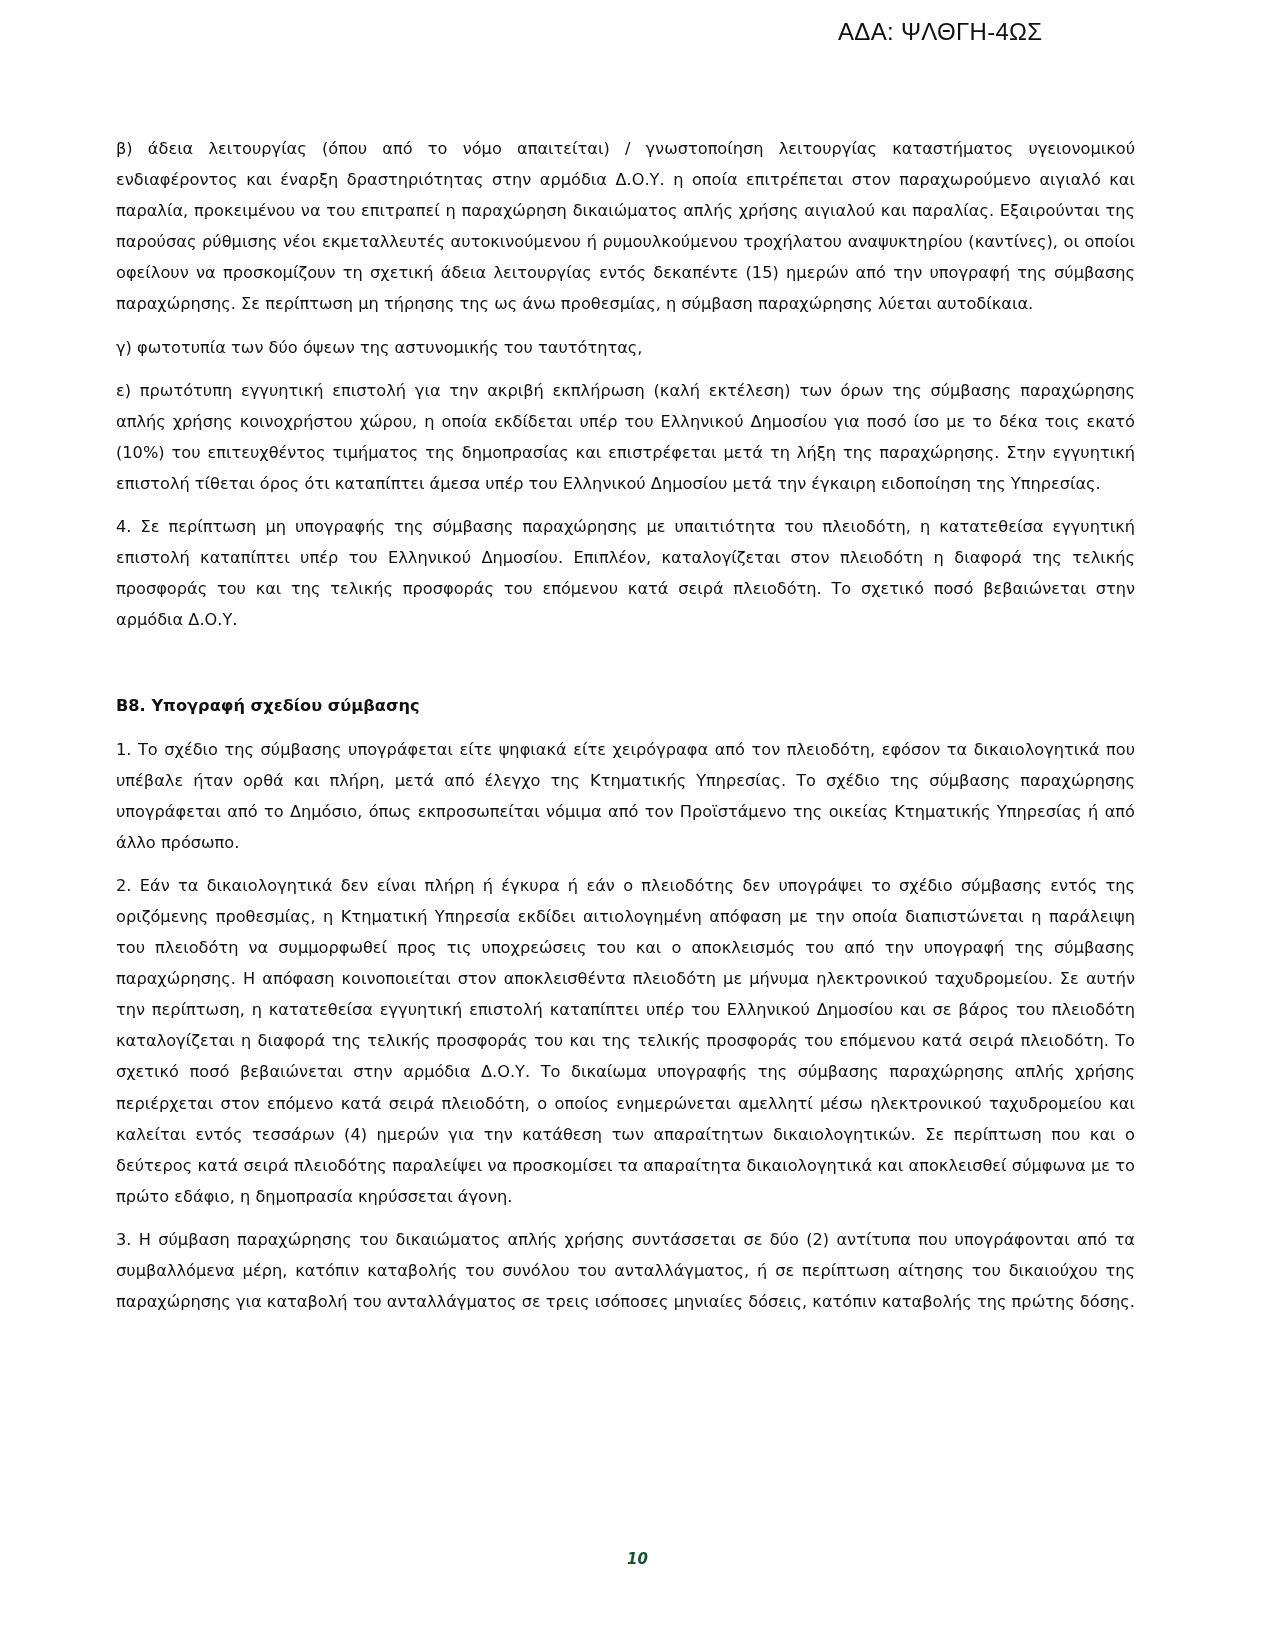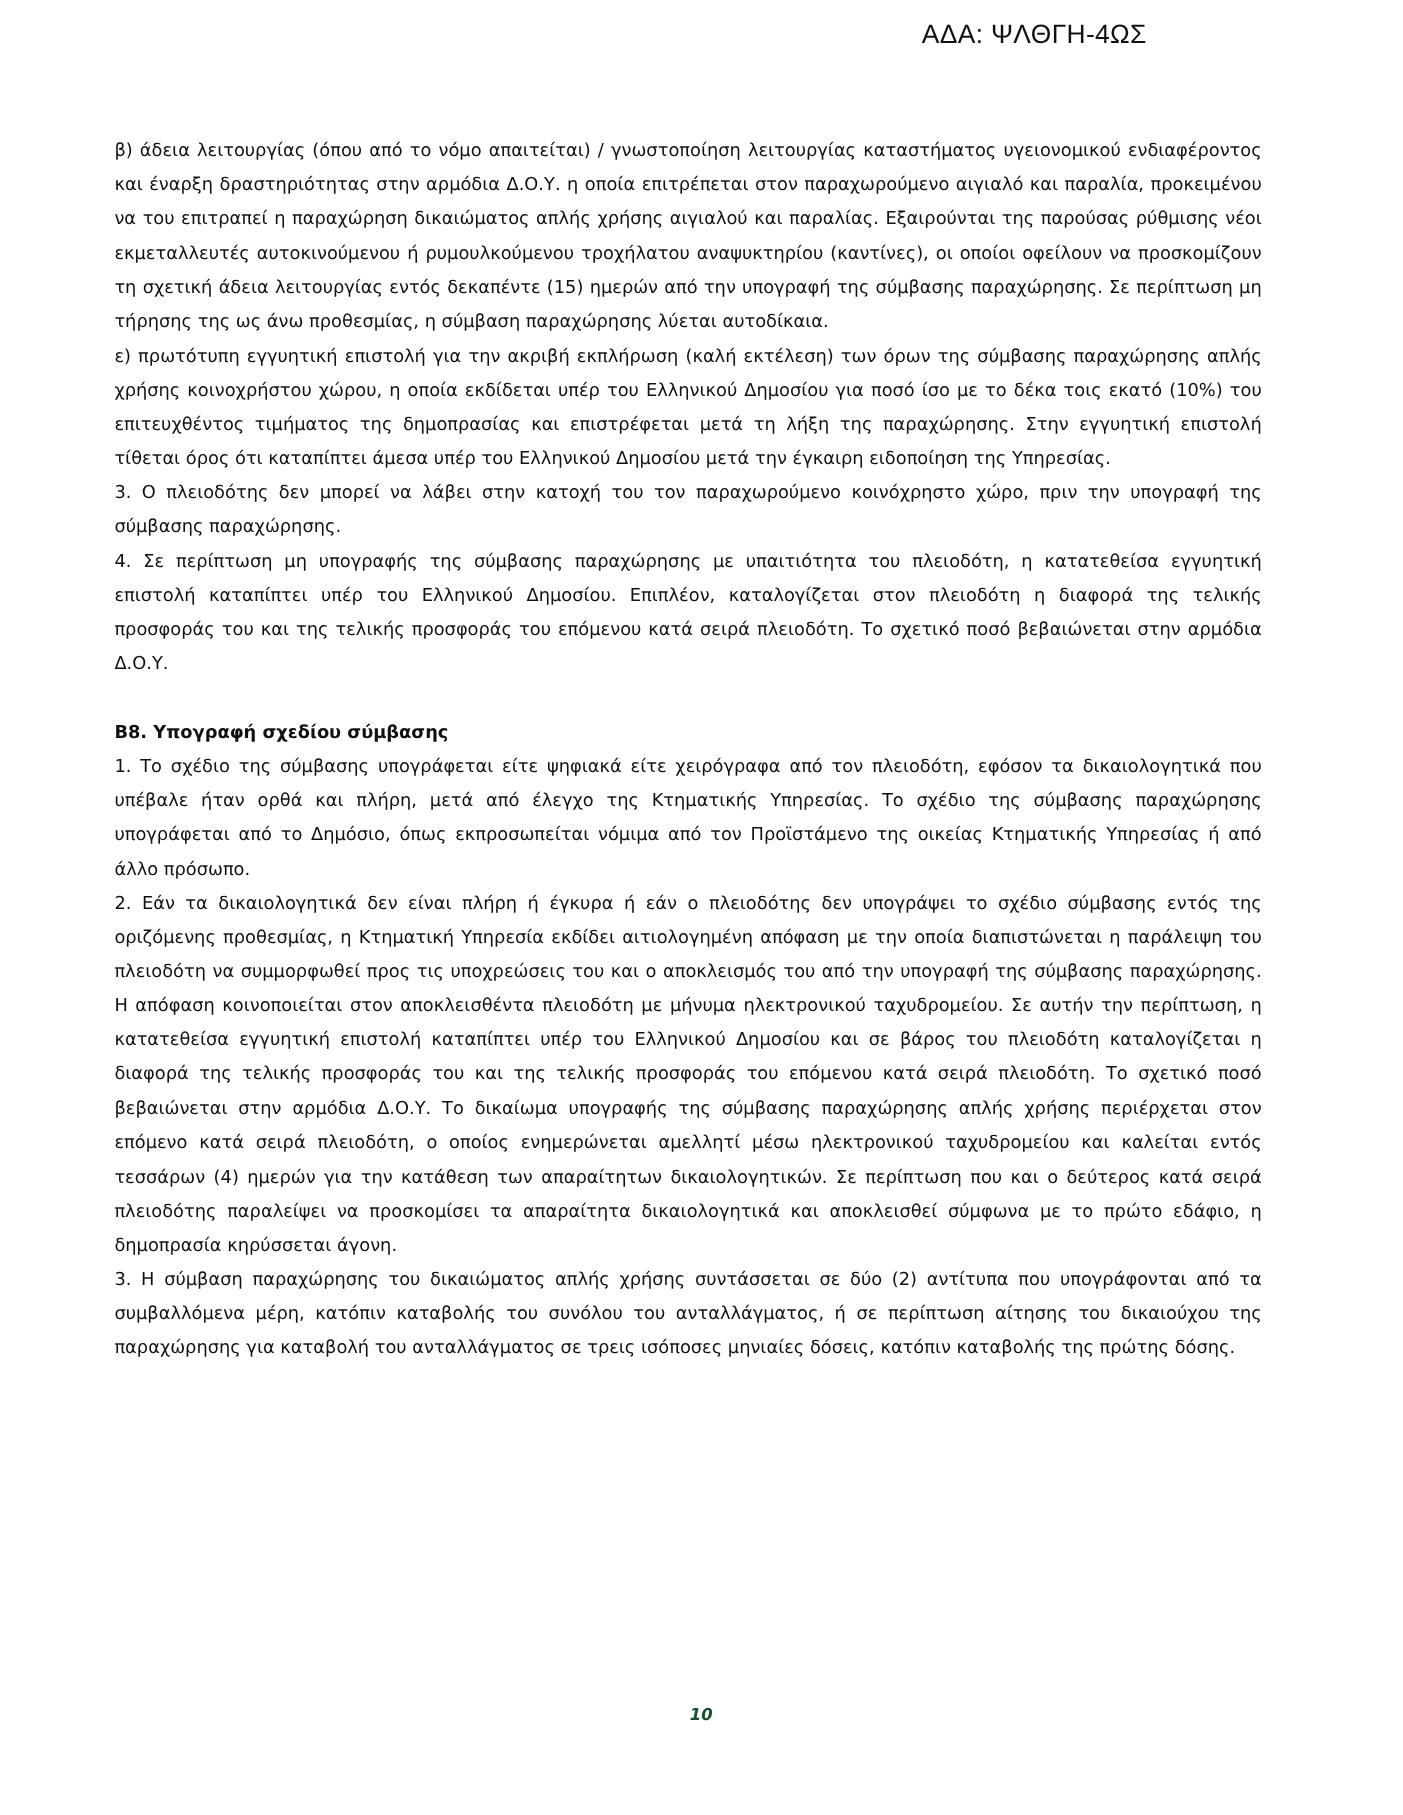--- a/index.html
+++ b/index.html
@@ -7,38 +7,38 @@
     .page { position: absolute; left: 0; top: 0; width: 1275px; height: 1184px; background: #fff; color: #111; }
     .ada {
       position: absolute; left: 838px; top: 18px;
       font-family: "Liberation Sans", sans-serif; font-size: 24px; color: #111; letter-spacing: 0.3px;
     }
     .body-text {
       position: absolute; left: 104px; top: 121px; width: 1043px;
       font-family: "DejaVu Sans", sans-serif; font-size: 16.2px; line-height: 31.1px;
       text-align: justify; color: #111;
     }
-    .body-text p { margin: 0; }
+    .body-text p { margin: 12px; }
     .gap { height: 31px; }
     .heading { font-weight: bold; }
     .page-number {
       position: absolute; left: 0; width: 1275px; top: 1550px; text-align: center;
       font-family: "DejaVu Sans", sans-serif; font-size: 15px; font-weight: bold; font-style: italic; color: #14532d;
     }
   </style>
 </head>
 <body>
 
 <div class="page">
   <div class="ada">ΑΔΑ: ΨΛΘΓΗ-4ΩΣ</div>
 
   <div class="body-text">
     <p>β) άδεια λειτουργίας (όπου από το νόμο απαιτείται) / γνωστοποίηση λειτουργίας καταστήματος υγειονομικού ενδιαφέροντος και έναρξη δραστηριότητας στην αρμόδια Δ.Ο.Υ. η οποία επιτρέπεται στον παραχωρούμενο αιγιαλό και παραλία, προκειμένου να του επιτραπεί η παραχώρηση δικαιώματος απλής χρήσης αιγιαλού και παραλίας. Εξαιρούνται της παρούσας ρύθμισης νέοι εκμεταλλευτές αυτοκινούμενου ή  ρυμουλκούμενου τροχήλατου αναψυκτηρίου (καντίνες), οι οποίοι οφείλουν να  προσκομίζουν τη σχετική άδεια λειτουργίας εντός δεκαπέντε (15) ημερών από την υπογραφή της σύμβασης παραχώρησης. Σε περίπτωση μη τήρησης της ως άνω προθεσμίας, η σύμβαση παραχώρησης λύεται αυτοδίκαια.</p>
+    <p>γ) φωτοτυπία των δύο όψεων της αστυνομικής του ταυτότητας,</p>
     <p>ε) πρωτότυπη εγγυητική επιστολή για την ακριβή εκπλήρωση (καλή εκτέλεση) των όρων της σύμβασης παραχώρησης απλής χρήσης κοινοχρήστου χώρου, η οποία εκδίδεται υπέρ του Ελληνικού Δημοσίου για ποσό ίσο με το δέκα τοις εκατό (10%) του επιτευχθέντος τιμήματος της δημοπρασίας και επιστρέφεται μετά τη λήξη της παραχώρησης. Στην εγγυητική επιστολή τίθεται όρος ότι καταπίπτει άμεσα υπέρ του Ελληνικού Δημοσίου μετά την έγκαιρη ειδοποίηση της Υπηρεσίας.</p>
-    <p>3. Ο πλειοδότης δεν μπορεί να λάβει στην κατοχή του τον παραχωρούμενο κοινόχρηστο χώρο, πριν την υπογραφή της σύμβασης παραχώρησης.</p>
     <p>4. Σε περίπτωση μη υπογραφής της σύμβασης παραχώρησης με υπαιτιότητα του πλειοδότη, η κατατεθείσα εγγυητική επιστολή καταπίπτει υπέρ του Ελληνικού Δημοσίου. Επιπλέον, καταλογίζεται στον πλειοδότη η διαφορά της τελικής προσφοράς του και της τελικής προσφοράς του επόμενου κατά σειρά πλειοδότη. Το σχετικό ποσό βεβαιώνεται στην αρμόδια Δ.Ο.Υ.</p>
     <div class="gap"></div>
     <p class="heading">Β8. Υπογραφή σχεδίου σύμβασης</p>
     <p>1. Το σχέδιο της σύμβασης υπογράφεται είτε ψηφιακά είτε χειρόγραφα από τον πλειοδότη, εφόσον τα δικαιολογητικά που υπέβαλε ήταν ορθά και πλήρη, μετά από έλεγχο της Κτηματικής Υπηρεσίας. Το σχέδιο της σύμβασης παραχώρησης υπογράφεται από το Δημόσιο, όπως εκπροσωπείται νόμιμα από τον Προϊστάμενο της οικείας Κτηματικής Υπηρεσίας ή από άλλο πρόσωπο.</p>
     <p>2. Εάν τα δικαιολογητικά δεν είναι πλήρη ή έγκυρα ή εάν ο πλειοδότης δεν υπογράψει το σχέδιο σύμβασης εντός της οριζόμενης προθεσμίας, η Κτηματική Υπηρεσία εκδίδει αιτιολογημένη απόφαση με την οποία διαπιστώνεται η παράλειψη του πλειοδότη να συμμορφωθεί προς τις υποχρεώσεις του και ο αποκλεισμός του από την υπογραφή της σύμβασης παραχώρησης. Η απόφαση κοινοποιείται στον αποκλεισθέντα πλειοδότη με μήνυμα ηλεκτρονικού ταχυδρομείου. Σε αυτήν την περίπτωση, η κατατεθείσα εγγυητική επιστολή καταπίπτει υπέρ του Ελληνικού Δημοσίου και σε βάρος του πλειοδότη καταλογίζεται η διαφορά της τελικής προσφοράς του και της τελικής προσφοράς του επόμενου κατά σειρά πλειοδότη. Το σχετικό ποσό βεβαιώνεται στην αρμόδια Δ.Ο.Υ. Το δικαίωμα υπογραφής της σύμβασης παραχώρησης απλής χρήσης περιέρχεται στον επόμενο κατά σειρά πλειοδότη, ο οποίος ενημερώνεται αμελλητί μέσω ηλεκτρονικού ταχυδρομείου και καλείται εντός τεσσάρων (4) ημερών για την κατάθεση των απαραίτητων δικαιολογητικών. Σε περίπτωση που και ο δεύτερος κατά σειρά πλειοδότης παραλείψει να προσκομίσει τα απαραίτητα δικαιολογητικά και αποκλεισθεί σύμφωνα με το πρώτο εδάφιο, η δημοπρασία κηρύσσεται άγονη.</p>
     <p>3. Η σύμβαση παραχώρησης του δικαιώματος απλής χρήσης συντάσσεται σε δύο (2) αντίτυπα που υπογράφονται από τα συμβαλλόμενα μέρη, κατόπιν καταβολής του συνόλου του ανταλλάγματος, ή σε περίπτωση αίτησης του δικαιούχου της παραχώρησης για καταβολή του ανταλλάγματος σε τρεις ισόποσες μηνιαίες δόσεις, κατόπιν καταβολής της πρώτης δόσης.</p>
   </div>
 
   <div class="page-number">10</div>
 </div>

